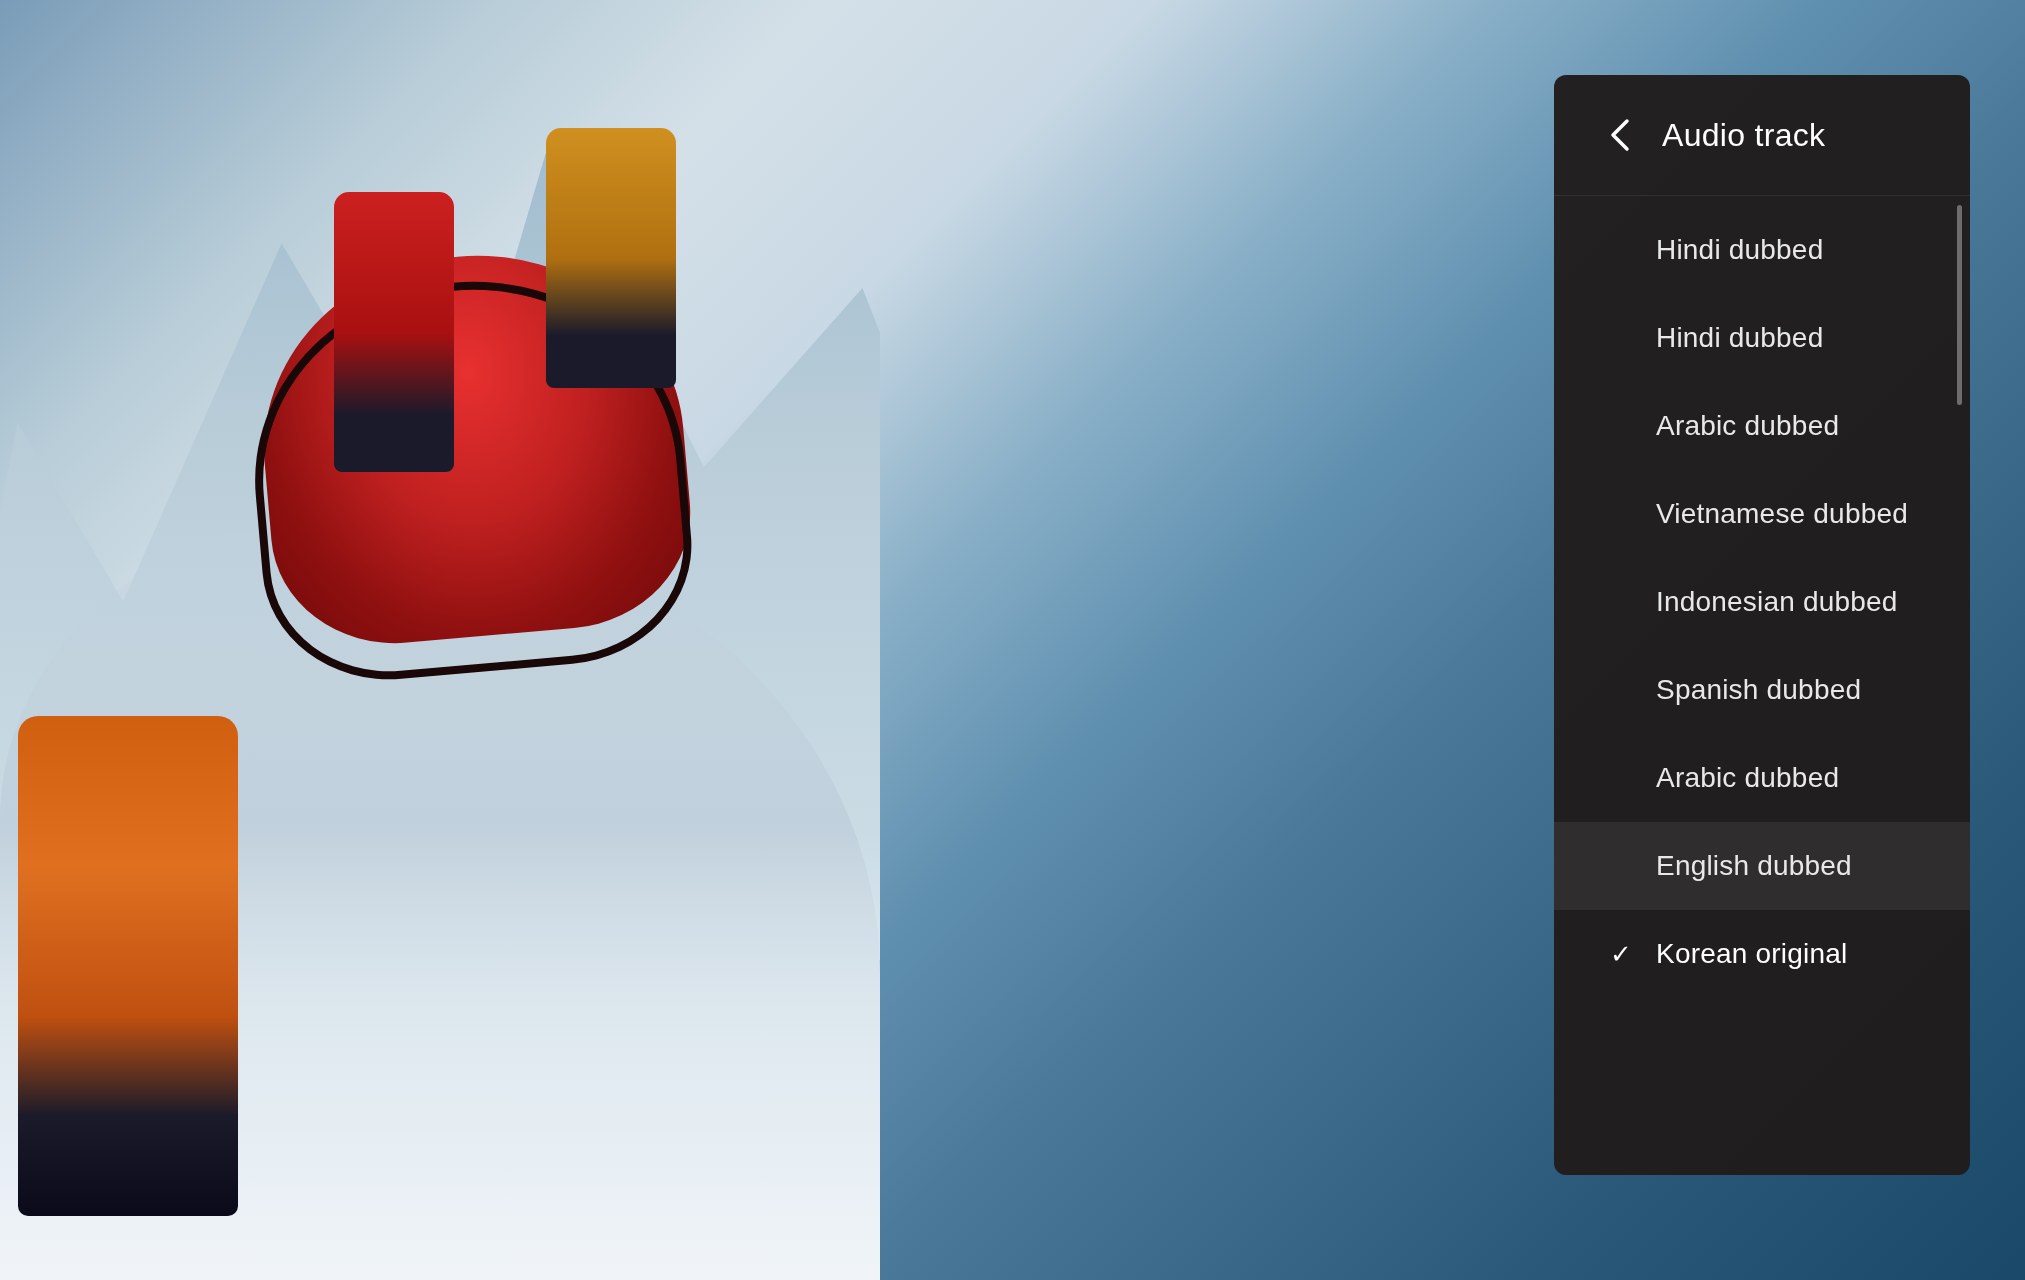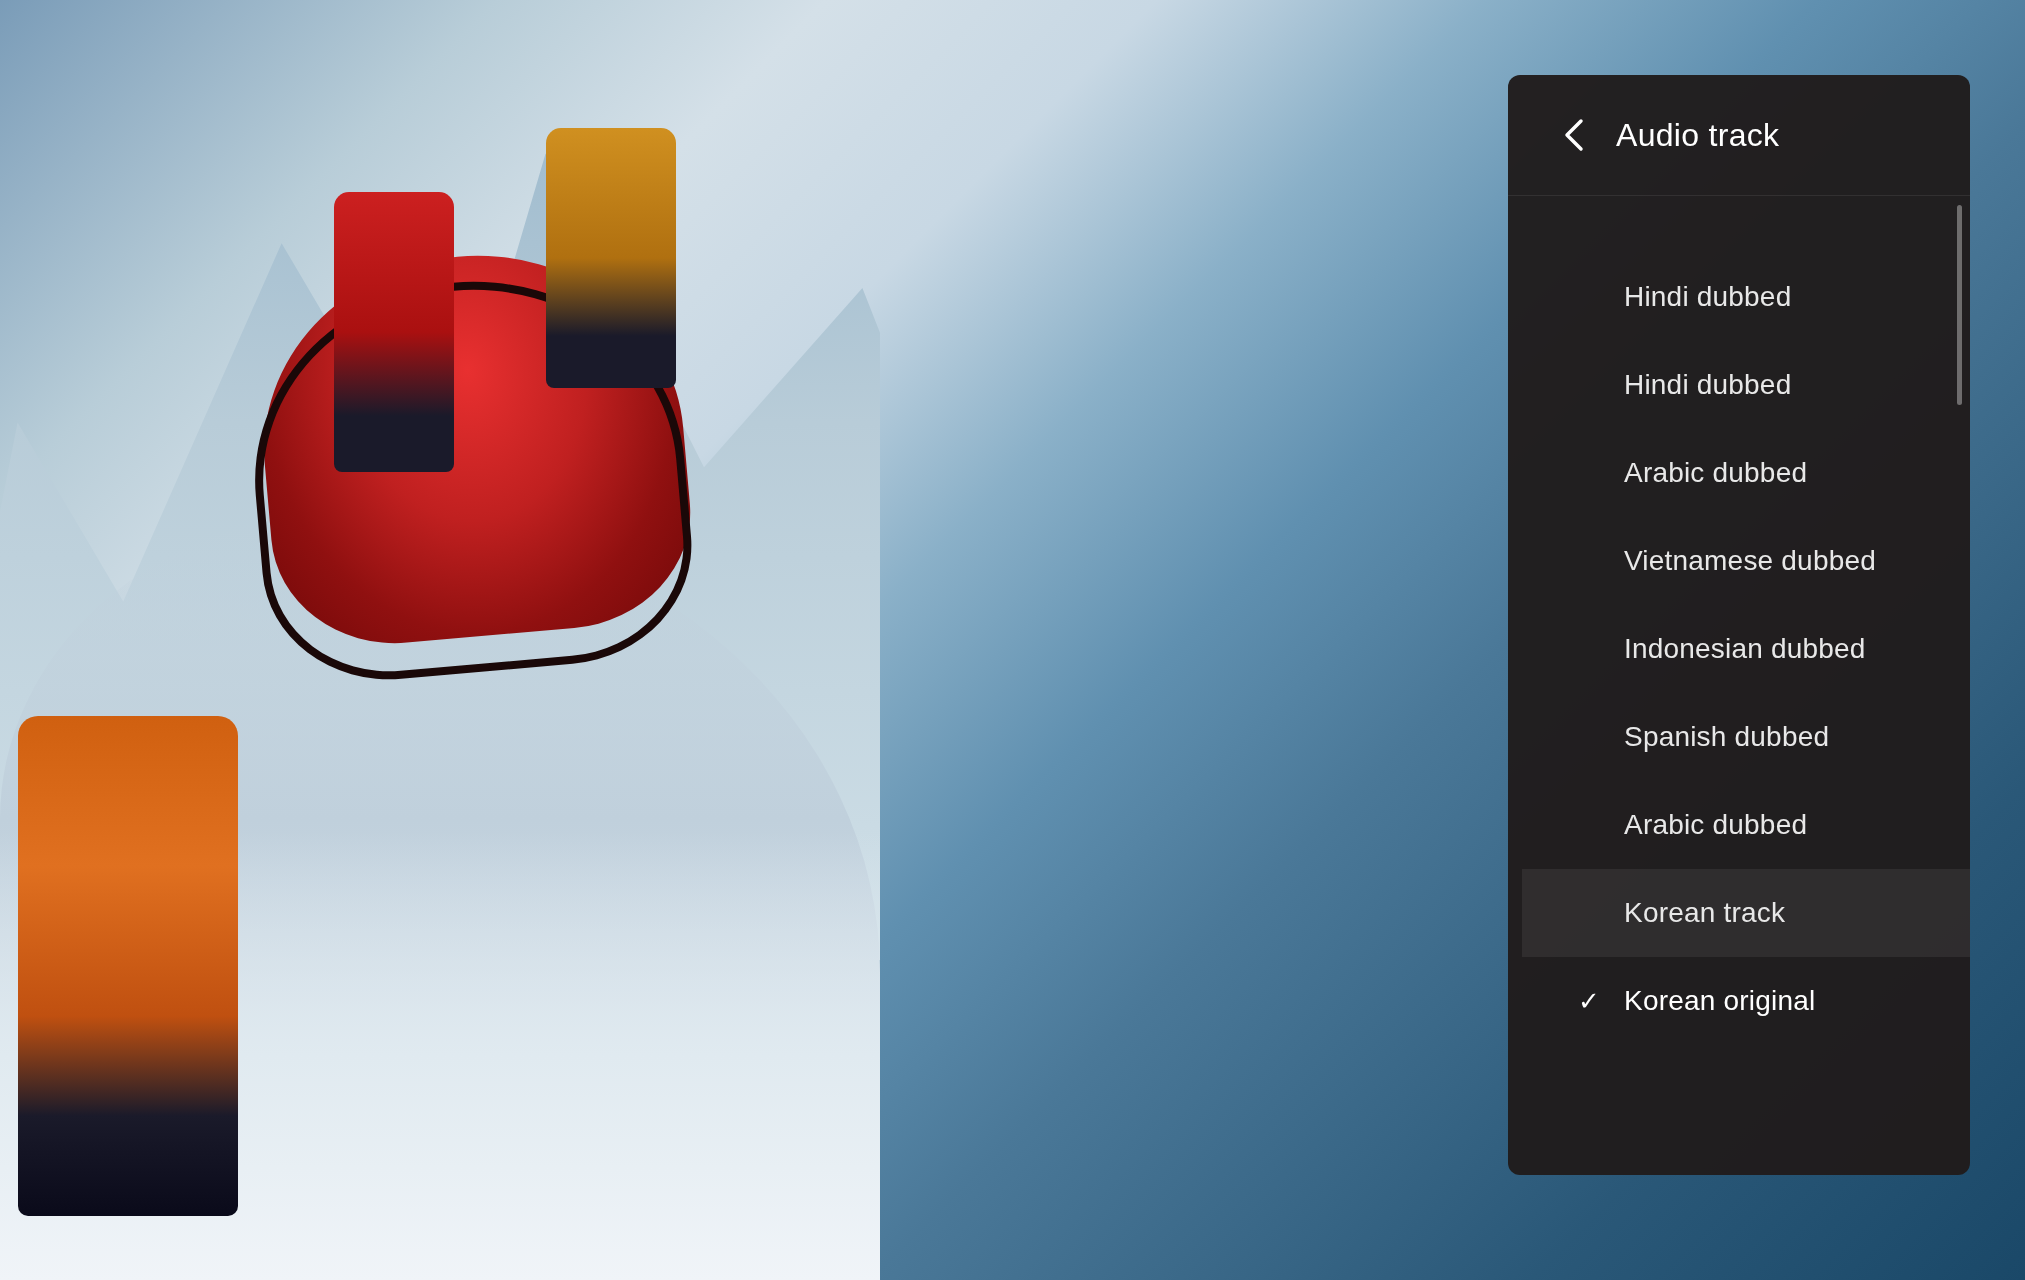--- a/index.html
+++ b/index.html
@@ -116,28 +116,27 @@
       width: 100%;
       height: 35%;
       background: linear-gradient(to top, #f0f4f8 0%, #e0eaf0 50%, transparent 100%);
     }
 
     
     #audio-panel {
       position: absolute;
       top: 75px;
       right: 55px;
-      width: 462px;
+      width: 416px;
       height: 1100px;
       background: rgba(32, 28, 28, 0.97);
       border-radius: 12px;
       overflow: hidden;
       display: flex;
       flex-direction: column;
-      gap: 47px;
     }
 
     #panel-header {
       display: flex;
       align-items: center;
       padding: 38px 44px;
       border-bottom: 1px solid rgba(255,255,255,0.08);
       flex-shrink: 0;
     }
 
@@ -160,21 +159,20 @@
       font-size: 32px;
       font-weight: 500;
       letter-spacing: 0.3px;
     }
 
     
     #track-list {
       flex: 1;
       overflow-y: auto;
       padding: 10px 0;
-      margin-left: 14px;
     }
 
     #track-list::-webkit-scrollbar {
       width: 6px;
     }
 
     #track-list::-webkit-scrollbar-track {
       background: transparent;
     }
 
@@ -286,21 +284,21 @@
       <div class="track-item">
         <span class="check-icon">✓</span>
         <span class="track-label">Spanish dubbed</span>
       </div>
       <div class="track-item">
         <span class="check-icon">✓</span>
         <span class="track-label">Arabic dubbed</span>
       </div>
       <div class="track-item hovered">
         <span class="check-icon">✓</span>
-        <span class="track-label">Korean track</span>
+        <span class="track-label">English dubbed</span>
       </div>
       <div class="track-item selected">
         <span class="check-icon">✓</span>
         <span class="track-label">Korean original</span>
       </div>
     </div>
 
   <div id="scroll-indicator"></div>
 </div>
 

